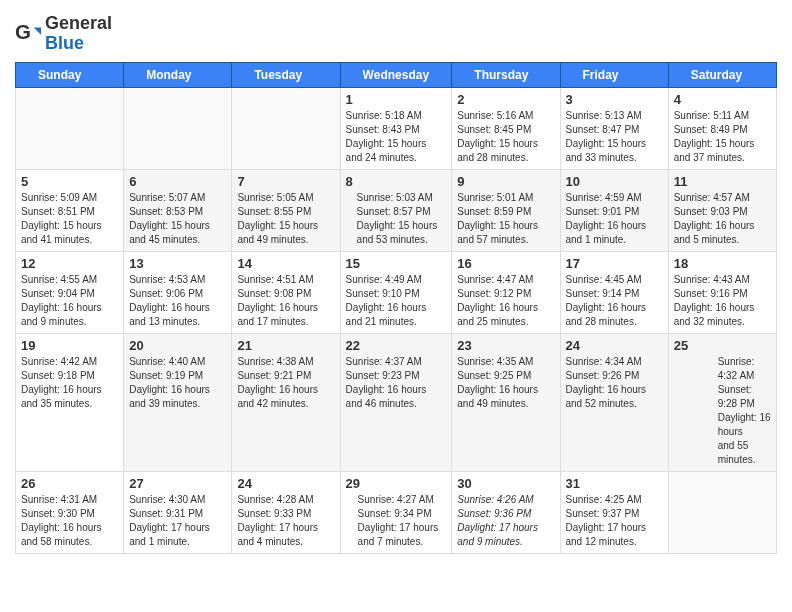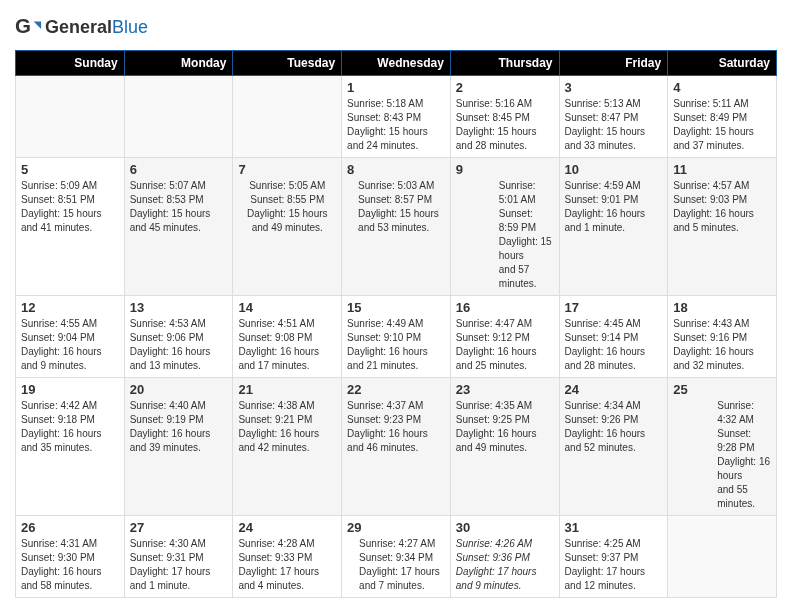--- a/index.html
+++ b/index.html
@@ -16,32 +16,31 @@
       align-items: flex-start;
       margin-bottom: 8px;
     }
     .logo {
       display: flex;
       align-items: center;
       margin-top: 4px;
     }
     .logo-text {
       display: flex;
-      flex-direction: row;
+      flex-direction: column;
       line-height: 1.1;
-      align-items: flex-end;
     }
     .logo-general {
       font-size: 18px;
       font-weight: bold;
       color: #333;
     }
     .logo-blue {
       font-size: 18px;
-      font-weight: normal;
+      font-weight: bold;
       color: #1a6db5;
     }
     .logo-icon {
       width: 28px;
       height: 28px;
       margin-right: 2px;
     }
     .title-block {
       text-align: right;
     }
@@ -53,26 +52,26 @@
     .subtitle {
       font-size: 16px;
       color: #333;
     }
     .calendar {
       width: 100%;
       border-collapse: collapse;
       border: 1px solid #ccc;
     }
     .calendar th {
-      background-color: #000000;
+      background-color: #3b82f6;
       color: #fff;
       font-size: 12px;
       font-weight: bold;
-      padding: 5px 6px;
-      text-align: right;
+      padding: 5px 22px;
+      text-align: left;
       border: 1px solid #1a5a9a;
     }
     .calendar td {
       vertical-align: top;
       padding: 4px 5px;
       border: 1px solid #ddd;
       width: 108px;
       min-height: 80px;
       font-size: 10.5px;
       color: #333;
@@ -171,35 +170,35 @@
         </td>
         <td>
           <span class="day-num">6</span>
           <div class="day-info" style="white-space: pre-line;">Sunrise: 5:07 AM
 Sunset: 8:53 PM
 Daylight: 15 hours
 and 45 minutes.</div>
         </td>
         <td>
           <span class="day-num">7</span>
-          <div class="day-info" style="white-space: pre-line; text-align: center;">Sunrise: 5:05 AM
+          <div class="day-info" style="white-space: pre-line;">Sunrise: 5:05 AM
 Sunset: 8:55 PM
 Daylight: 15 hours
 and 49 minutes.</div>
         </td>
         <td>
           <span class="day-num">8</span>
           <div class="day-info" style="white-space: pre-line; margin-left: 11px;">Sunrise: 5:03 AM
 Sunset: 8:57 PM
 Daylight: 15 hours
 and 53 minutes.</div>
         </td>
         <td>
           <span class="day-num">9</span>
-          <div class="day-info" style="white-space: pre-line; margin-left: 43px;">Sunrise: 5:01 AM
+          <div class="day-info" style="white-space: pre-line;">Sunrise: 5:01 AM
 Sunset: 8:59 PM
 Daylight: 15 hours
 and 57 minutes.</div>
         </td>
         <td>
           <span class="day-num">10</span>
           <div class="day-info" style="white-space: pre-line;">Sunrise: 4:59 AM
 Sunset: 9:01 PM
 Daylight: 16 hours
 and 1 minute.</div>

